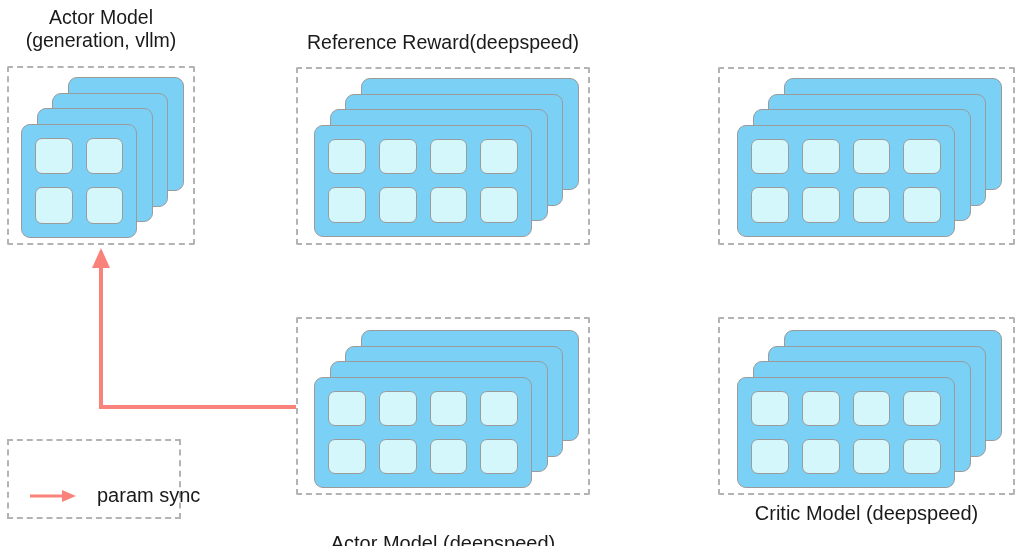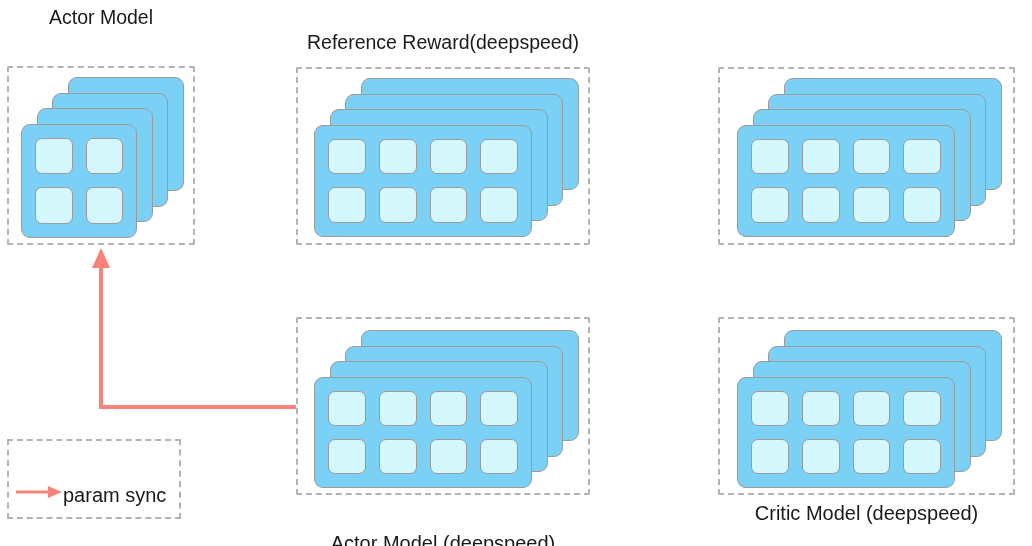--- a/index.html
+++ b/index.html
@@ -57,36 +57,37 @@
     position:absolute;left:0;top:0;
     pointer-events:none;
   }
   .legend-box{
     position:absolute;
     left:7px;top:439px;width:174px;height:80px;
     border:2px dashed var(--dash);
     box-sizing:border-box;
   }
   .legend-row{
-    position:absolute;left:6px;top:43px;
-    display:flex;gap:0;
+    position:absolute;left:20px;top:43px;
+    display:flex;align-items:center;gap:20px;
   }
   .legend-label{
     font-size:20px;
     color:var(--text);
     white-space:nowrap;
   }
 </style>
 </head>
 <body>
 
 <div class="canvas">
 
   <div class="title" style="left:7px;top:6px;width:188px;">
     <div>Actor Model</div>
+    <div>(generation, vllm)</div>
   </div>
   <div class="dashed-box" style="left:7px;top:66px;width:188px;height:179px;">
     <div class="stack" style="left:12px;top:9px;width:163px;height:161px;">
         <div class="card" style="left: 46.5px; top: 0px; width: 116px; height: 114px;"></div>
         <div class="card" style="left: 31px; top: 15.5px; width: 116px; height: 114px;"></div>
         <div class="card" style="left: 15.5px; top: 31px; width: 116px; height: 114px;"></div>
         <div class="card" style="left: 0px; top: 46.5px; width: 116px; height: 114px;">
           <div class="cellgrid" style="grid-template-columns: repeat(2, 1fr); grid-template-rows: repeat(2, 1fr);">
             <div class="cell"></div>
             <div class="cell"></div>

